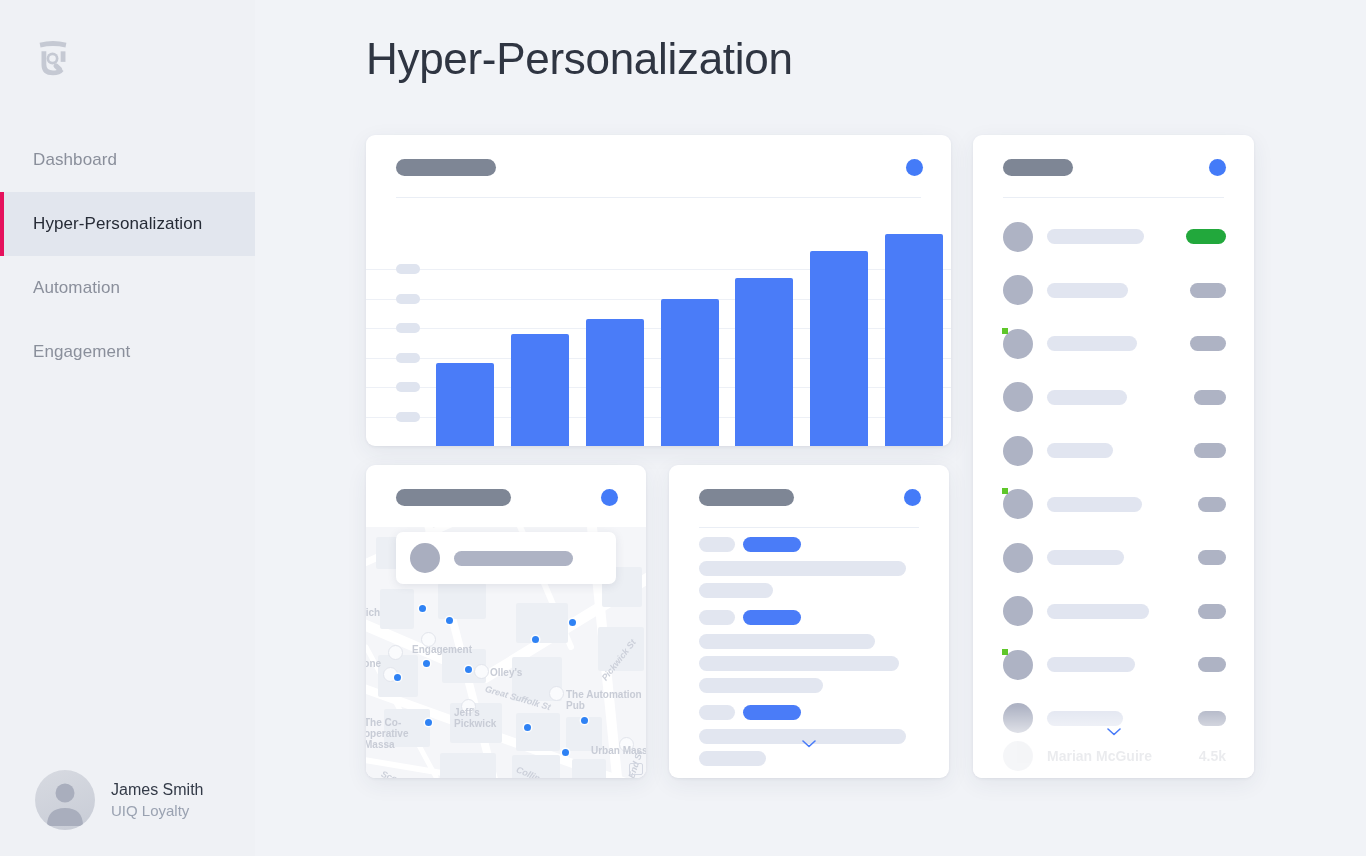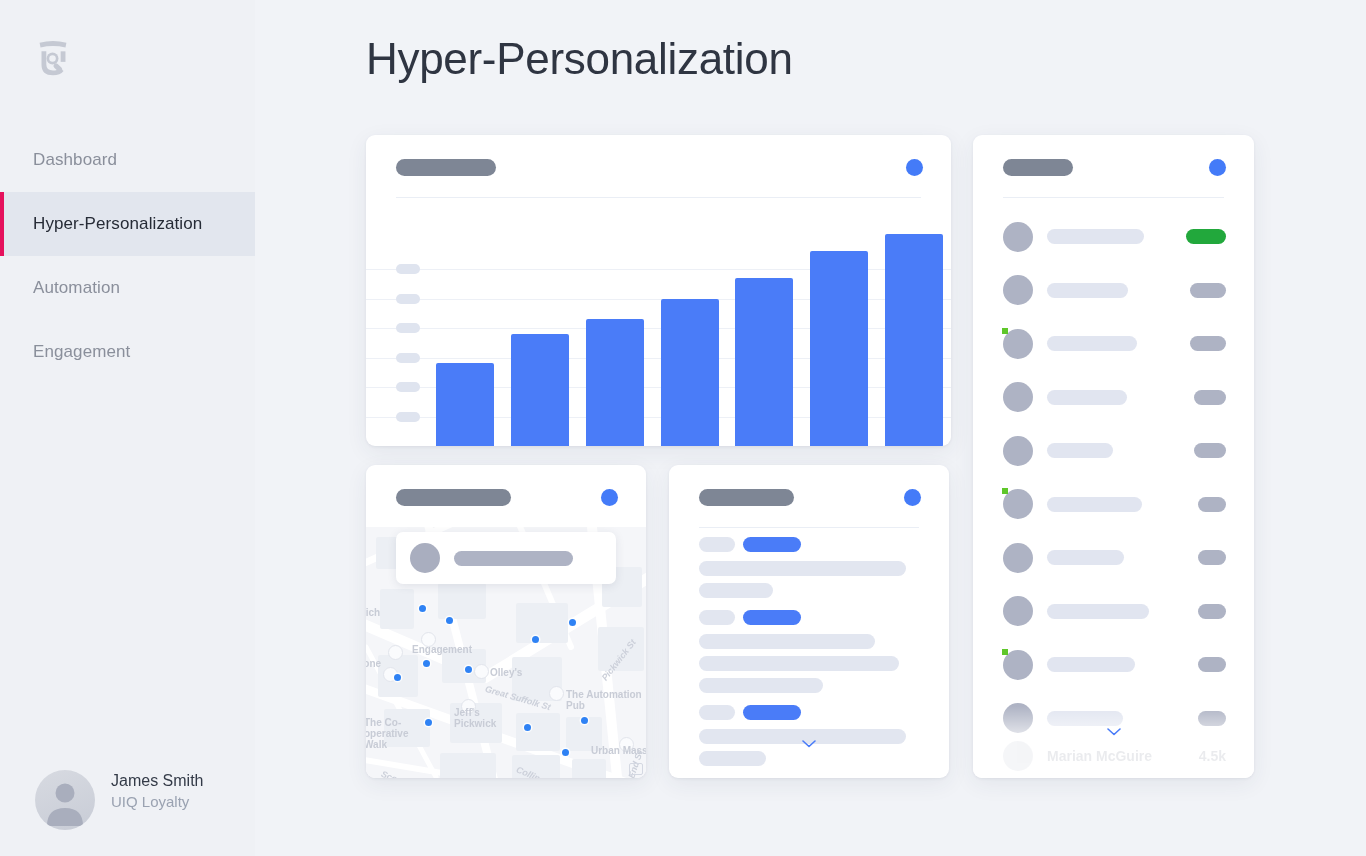--- a/index.html
+++ b/index.html
@@ -56,21 +56,21 @@
     left: 0; top: 0; bottom: 0;
     width: 4px;
     background: #e5115c;
   }
 
   .user-block {
     position: absolute;
     left: 0; bottom: 26px;
     width: 100%;
     display: flex;
-    align-items: flex-start;
+    align-items: center;
     padding-left: 35px;
     cursor: pointer;
   }
   .avatar-lg {
     width: 60px; height: 60px;
     border-radius: 50%;
     background: linear-gradient(160deg,#d7dae1 0%,#c8ccd6 100%);
     display: flex; align-items: flex-end; justify-content: center;
     overflow: hidden;
     flex: 0 0 60px;
@@ -490,21 +490,21 @@
             <div class="map-label" style="left: 46px; top: 117px;">Engagement</div>
             <div class="map-label" style="left: -6px; top: 131px;">fone</div>
             <div class="map-label" style="left: -8px; top: 80px;">wich</div>
             <div class="map-label" style="left: 124px; top: 140px;">Olley's</div>
             <div class="map-label" style="left: 200px; top: 162px;">The Automation
 Pub</div>
             <div class="map-label" style="left: 88px; top: 180px;">Jeff's
 Pickwick</div>
             <div class="map-label" style="left: -2px; top: 190px;">The Co-
 operative
-Walk</div>
+Massa</div>
             <div class="map-label" style="left: 225px; top: 218px;">Urban Massa</div>
             <div class="map-street" style="left: 228px; top: 128px; transform: rotate(-52deg);">Pickwick St</div>
             <div class="map-street" style="left: 118px; top: 166px; transform: rotate(16deg);">Great Suffolk St</div>
             <div class="map-street" style="left: 14px; top: 250px; transform: rotate(22deg);">Scovell Rd</div>
             <div class="map-street" style="left: 148px; top: 250px; transform: rotate(24deg);">Collinson Walk</div>
             <div class="map-street" style="left: 234px; top: 248px; transform: rotate(-72deg);">Stones End St</div>
           </div>
         <div id="map-pins">
             <div class="map-pin" style="left: 53px; top: 78px;"></div>
             <div class="map-pin" style="left: 80px; top: 90px;"></div>

